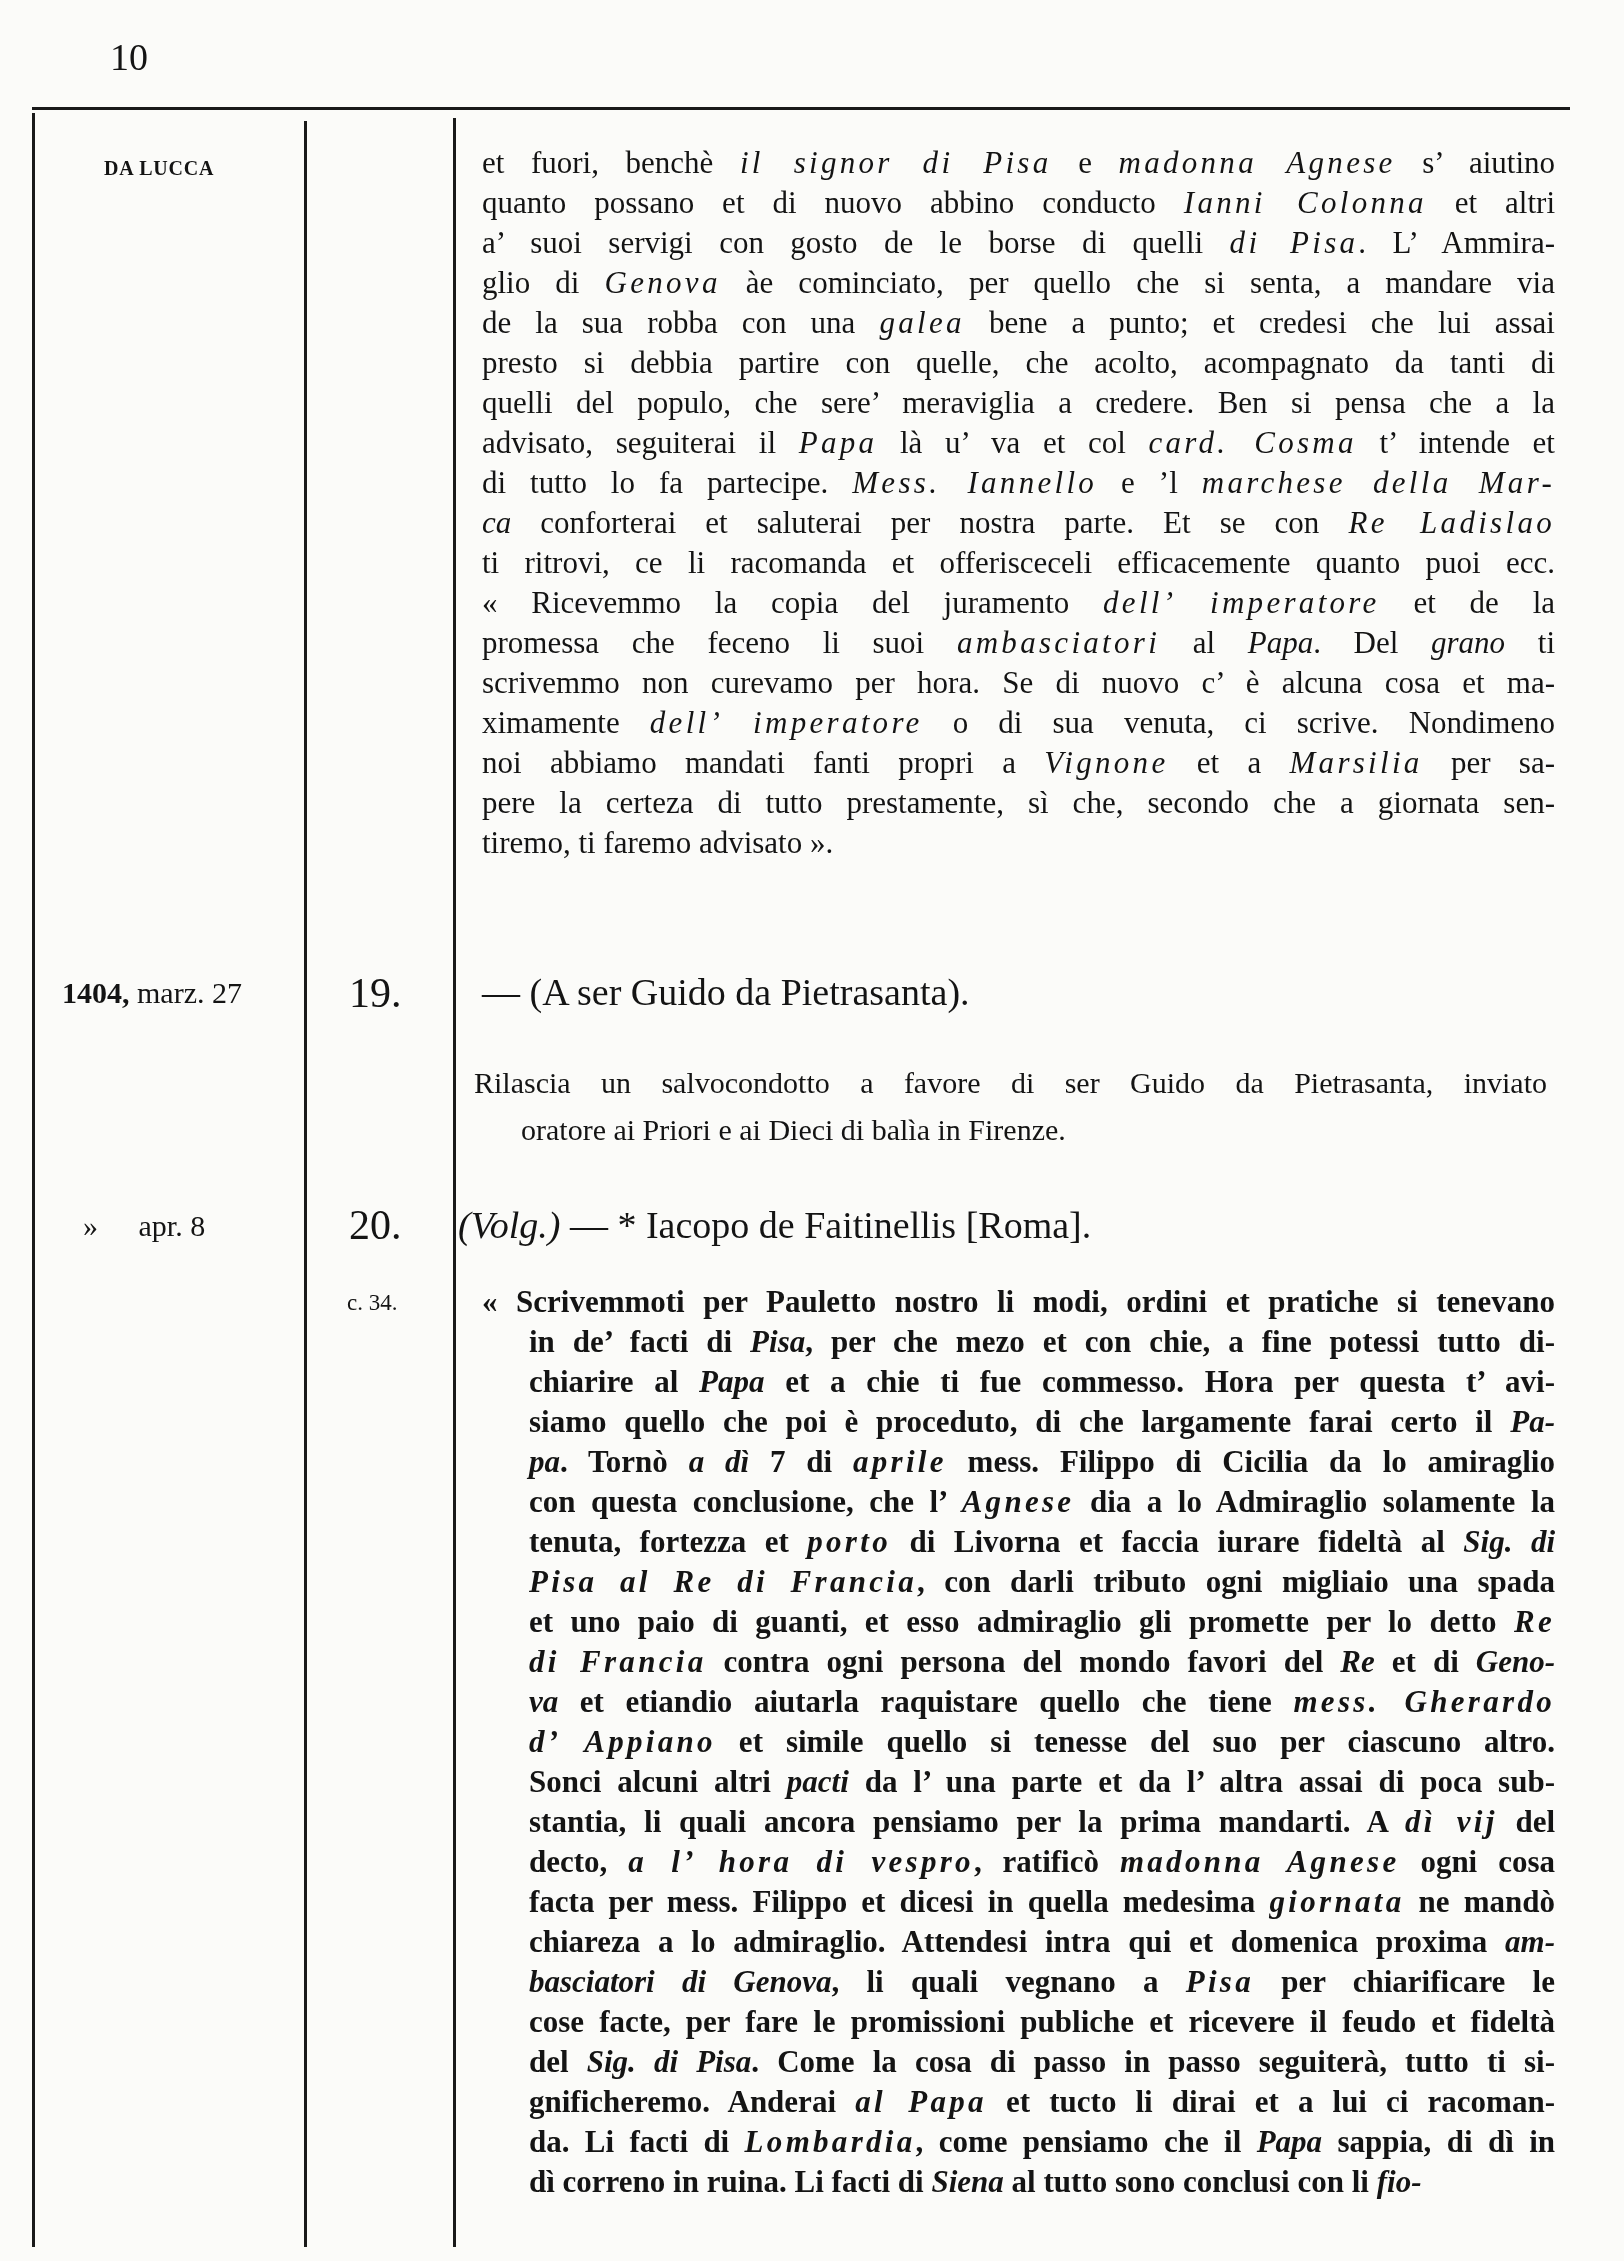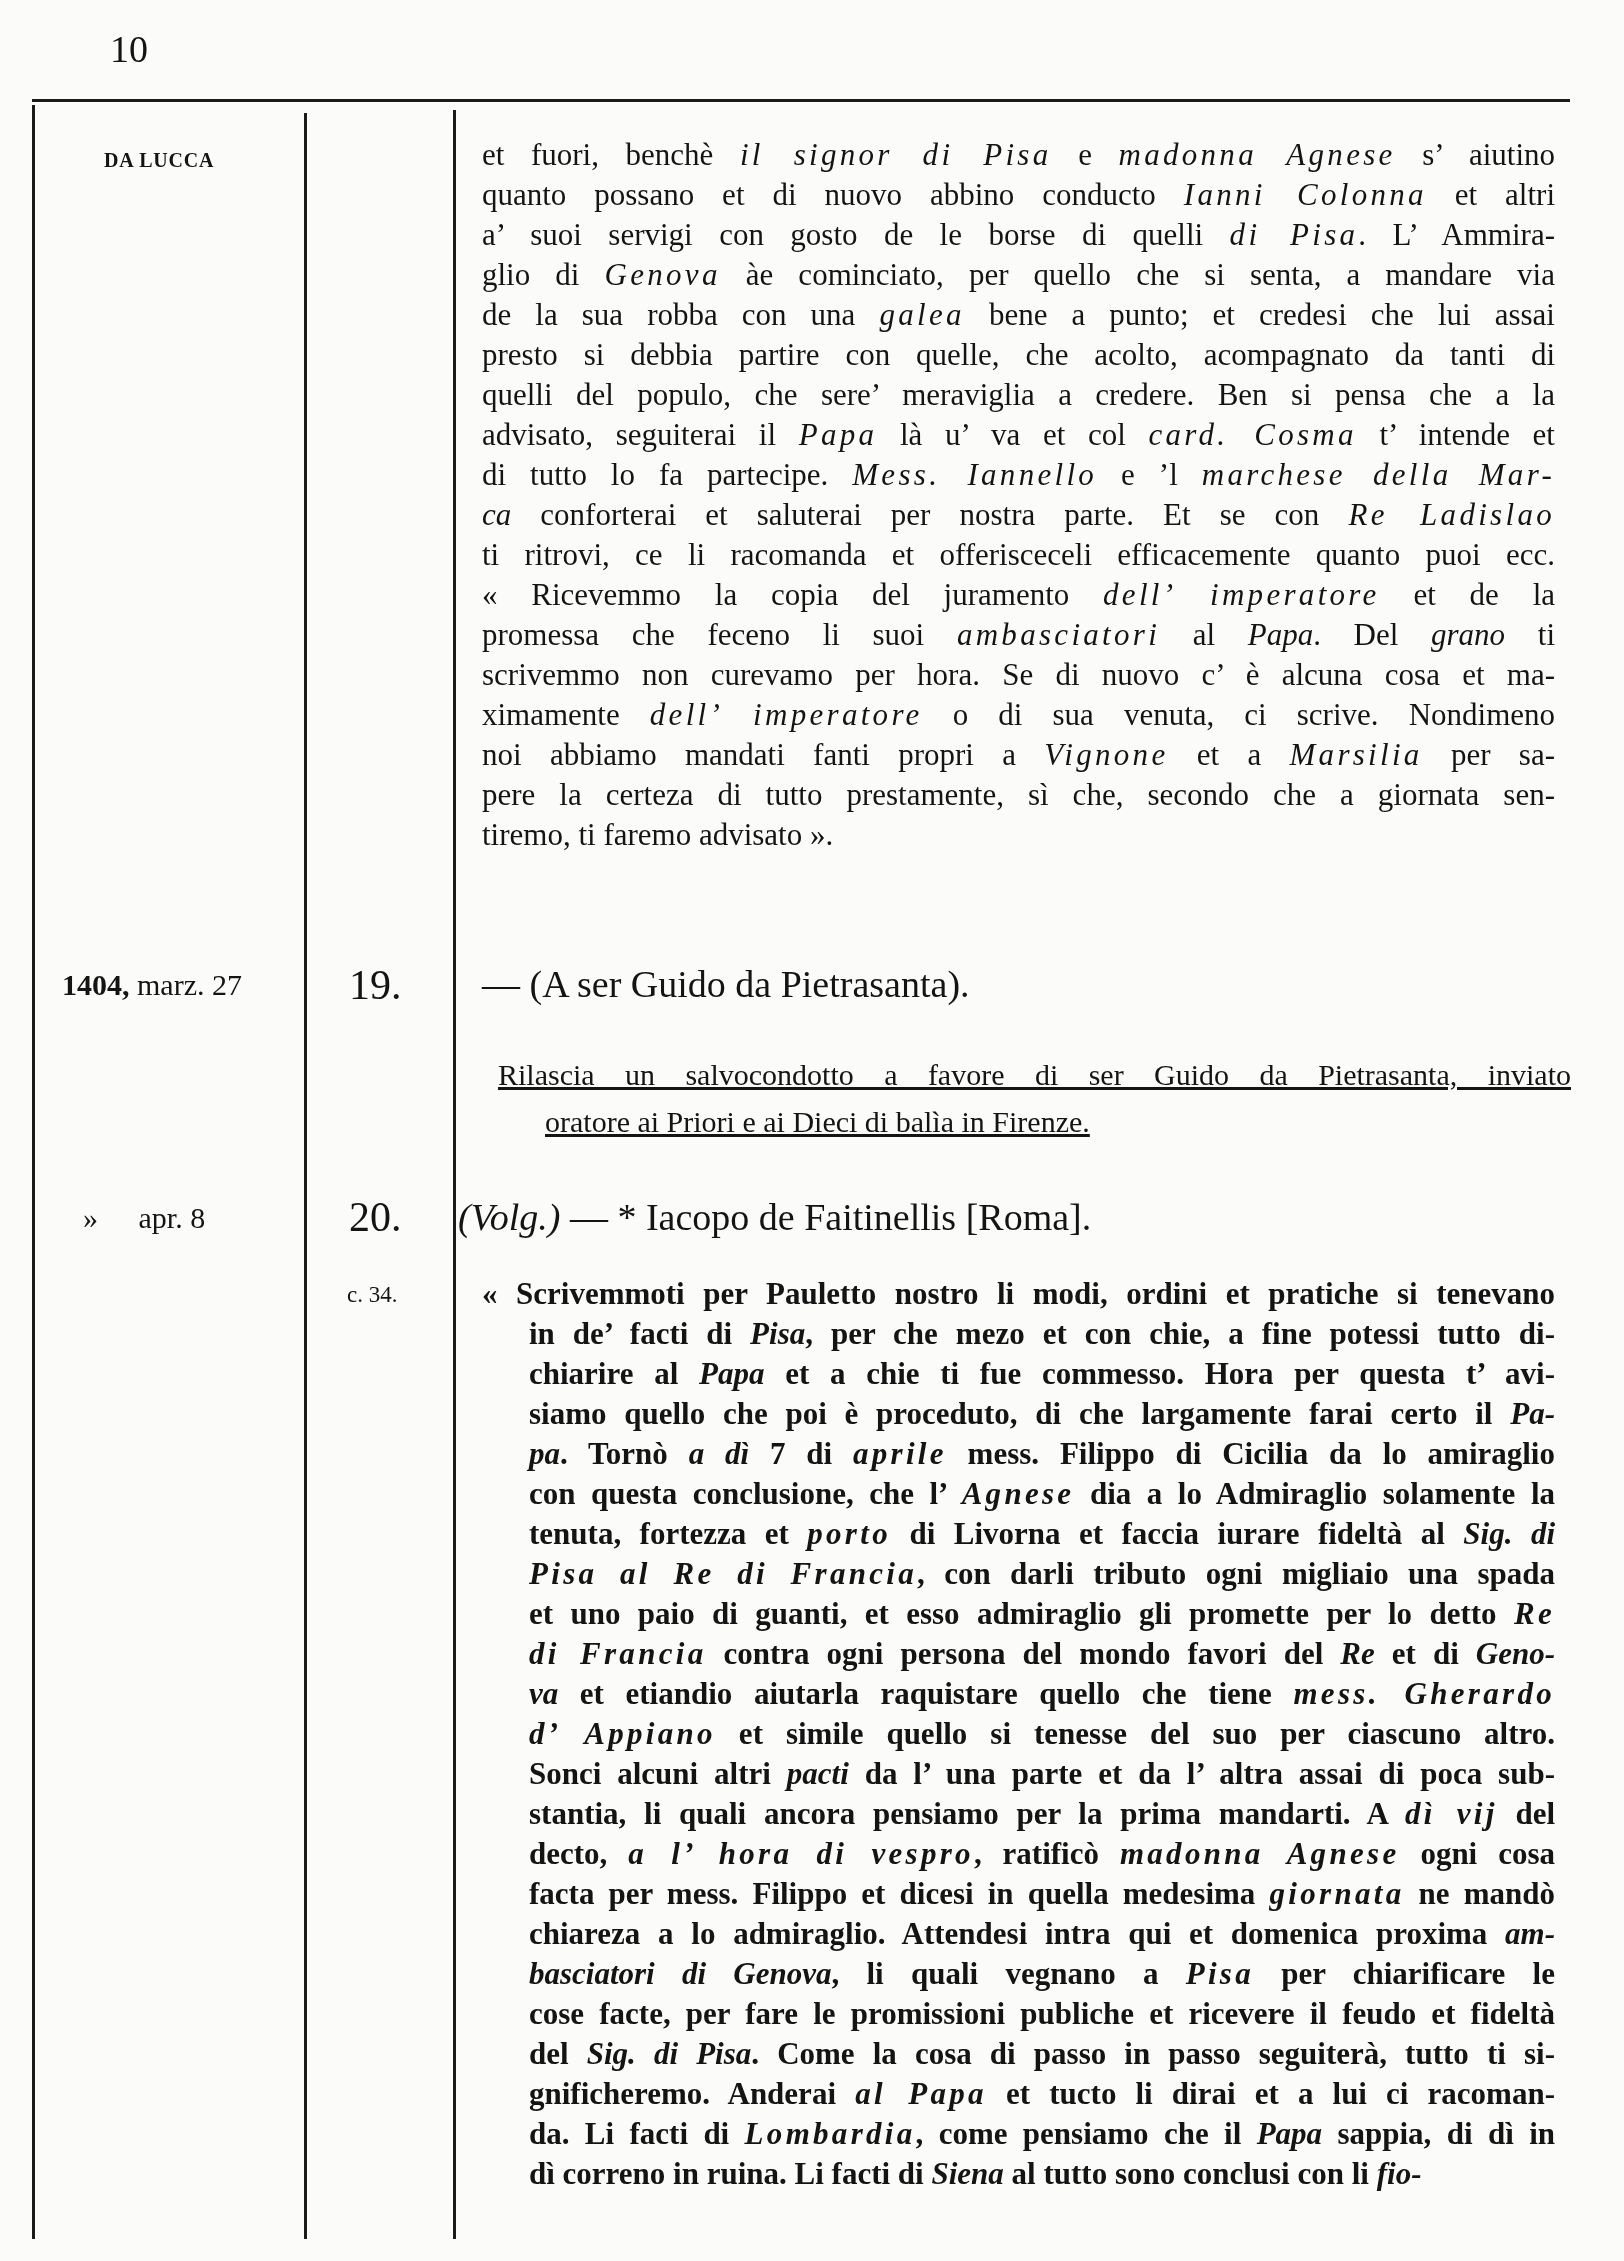--- a/index.html
+++ b/index.html
@@ -2,21 +2,21 @@
 <html style="font-size:13.3px"><head>
 <meta charset="utf-8">
 <style>
   html, body { margin: 0; padding: 0; }
   body {
     width: 1624px; height: 2261px; position: relative; overflow: hidden;
     background: #fbfbf9;
     font-family: "Liberation Serif", "DejaVu Serif", serif;
     color: #141414;
   }
-  .abs { position: absolute; }
+  .abs { position: absolute; margin-top: 8px; }
   .pagenum { left: 110px; top: 28px; font-size: 38px; line-height: 42px; }
   .toprule { left: 32px; top: 99px; width: 1538px; height: 3.3px; background: #1a1a1a; }
   .vline { width: 2.5px; background: #1a1a1a; }
   .vl1 { left: 32px; top: 105px; height: 2134px; }
   .vl2 { left: 304px; top: 113px; height: 2126px; }
   .vl3 { left: 453px; top: 110px; height: 2129px; }
   .dalucca { left: 104px; top: 149px; font-size: 20px; font-weight: bold; letter-spacing: 0.8px; }
   .date { font-size: 30px; line-height: 33px; }
   .num { font-size: 42px; line-height: 37px; }
   .carta { font-size: 23px; line-height: 26.6px; }
@@ -63,21 +63,21 @@
     <span class="line"><span>pere la certeza di tutto prestamente, sì che, secondo che a giornata sen-</span></span>
     <span class="line last"><span>tiremo, ti faremo advisato ».</span></span>
   </div>
 
 <div class="abs date" style="left:62px; top:968px;">
   <b>1404,</b>
   <span>marz. 27</span>
 </div>
 <div class="abs num" style="left:349px; top:967px;">19.</div>
 <div class="abs heading" style="left:482px; top:963px;">— (A ser Guido da Pietrasanta).</div>
-<div class="abs regesto" style="left:498px; top:1051px; width:1073px;text-decoration:underline;">
+<div class="abs regesto" style="left:474px; top:1051px; width:1073px;">
   <span class="line" style="height:47px;">Rilascia un salvocondotto a favore di ser Guido da Pietrasanta, inviato</span>
   <span class="line last hang" style="height:47px;">oratore ai Priori e ai Dieci di balìa in Firenze.</span>
 </div>
 
 <div class="abs date" style="left:83px; top:1201px; word-spacing:33px;">
   <span>»</span>
   <span style="word-spacing:0;">apr. 8</span>
 </div>
 <div class="abs num" style="left:349px; top:1199px;">20.</div>
 <div class="abs carta" style="left:347px; top:1282px;">c. 34.</div>

